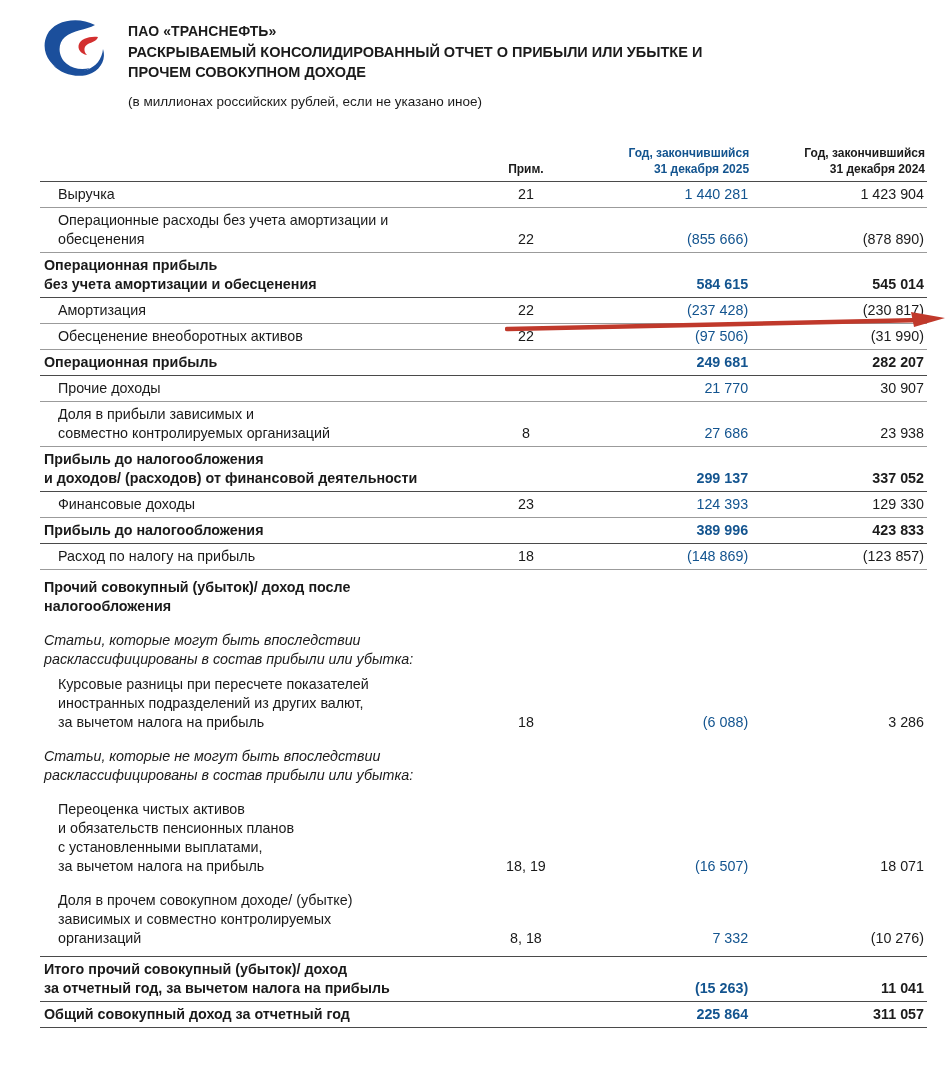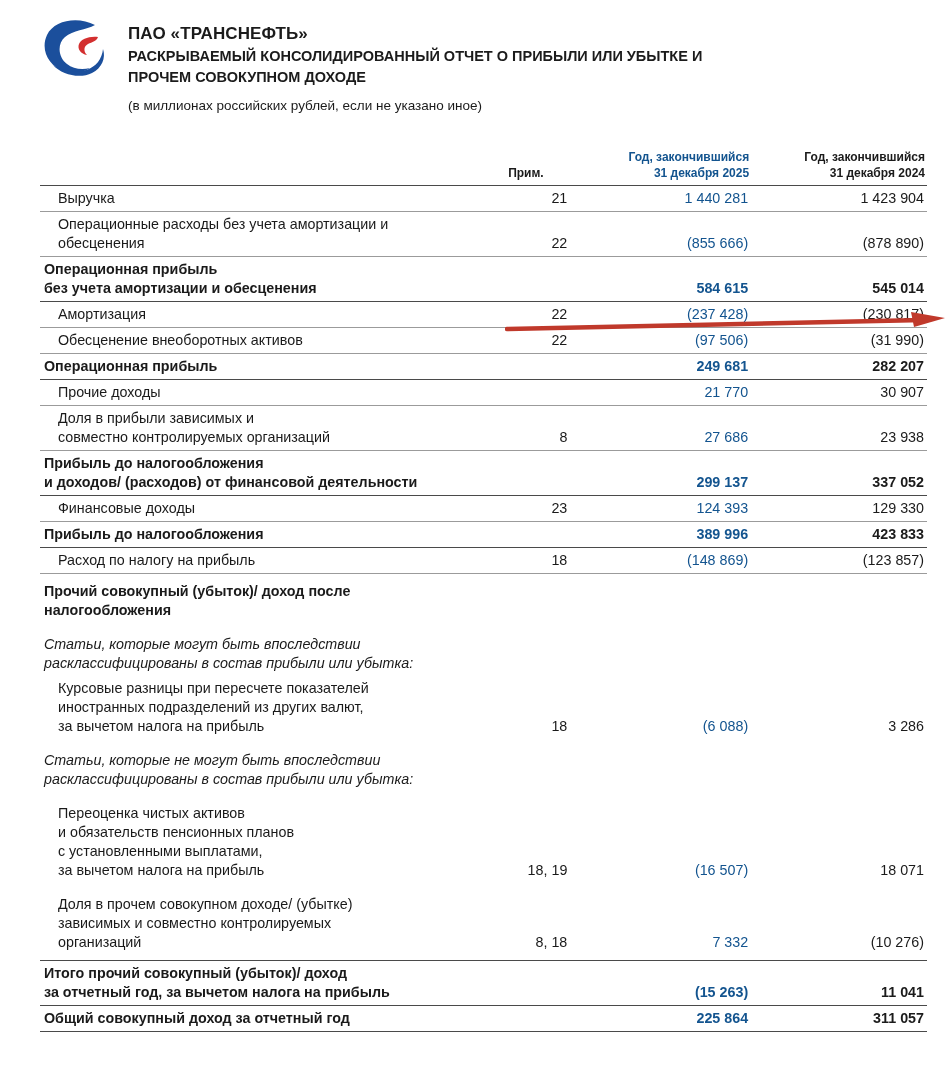--- a/index.html
+++ b/index.html
@@ -33,21 +33,21 @@
     height: 66px;
     flex: 0 0 72px;
     position: relative;
   }
   .logo svg { display: block; }
 
   .head-text {
     padding-top: 4px;
   }
   .company {
-    font-size: 17px;
+    font-size: 14px;
     font-weight: bold;
     color: #1b1b1b;
     letter-spacing: .1px;
     line-height: 1.42;
   }
   .doc-title {
     font-size: 14.5px;
     font-weight: bold;
     color: #1b1b1b;
     line-height: 1.42;
@@ -93,21 +93,21 @@
   tr.headrow th { border-bottom: 1.6px solid #4a4a4a; }
 
   td {
     padding: 3px 0 3px 0;
     vertical-align: bottom;
     line-height: 1.33;
   }
   td.label  { padding-left: 12px; padding-right: 8px; }
   td.label.indent { padding-left: 18px; }
   td.label.flush  { padding-left: 4px; }
-  td.note   { text-align: right; padding-right: 8px; white-space: nowrap; margin-top: 38px; }
+  td.note   { text-align: center; padding-right: 8px; white-space: nowrap; margin-top: 38px; }
   td.y1     { text-align: right; color: #13548f; padding-right: 3px; white-space: nowrap; }
   td.y2     { text-align: right; color: #1b1b1b; padding-right: 3px; white-space: nowrap; }
 
   tr.bold td { font-weight: bold; }
   tr.bold td.y1 { color: #13548f; }
   tr.italic td.label { font-style: italic; }
   tr.rule-top-dark > td { border-top: 1.4px solid #4a4a4a; }
   tr.rule-bottom > td { border-bottom: 1px solid #9b9b9b; }
   tr.rule-bottom-dark > td { border-bottom: 1.4px solid #4a4a4a; }
 

